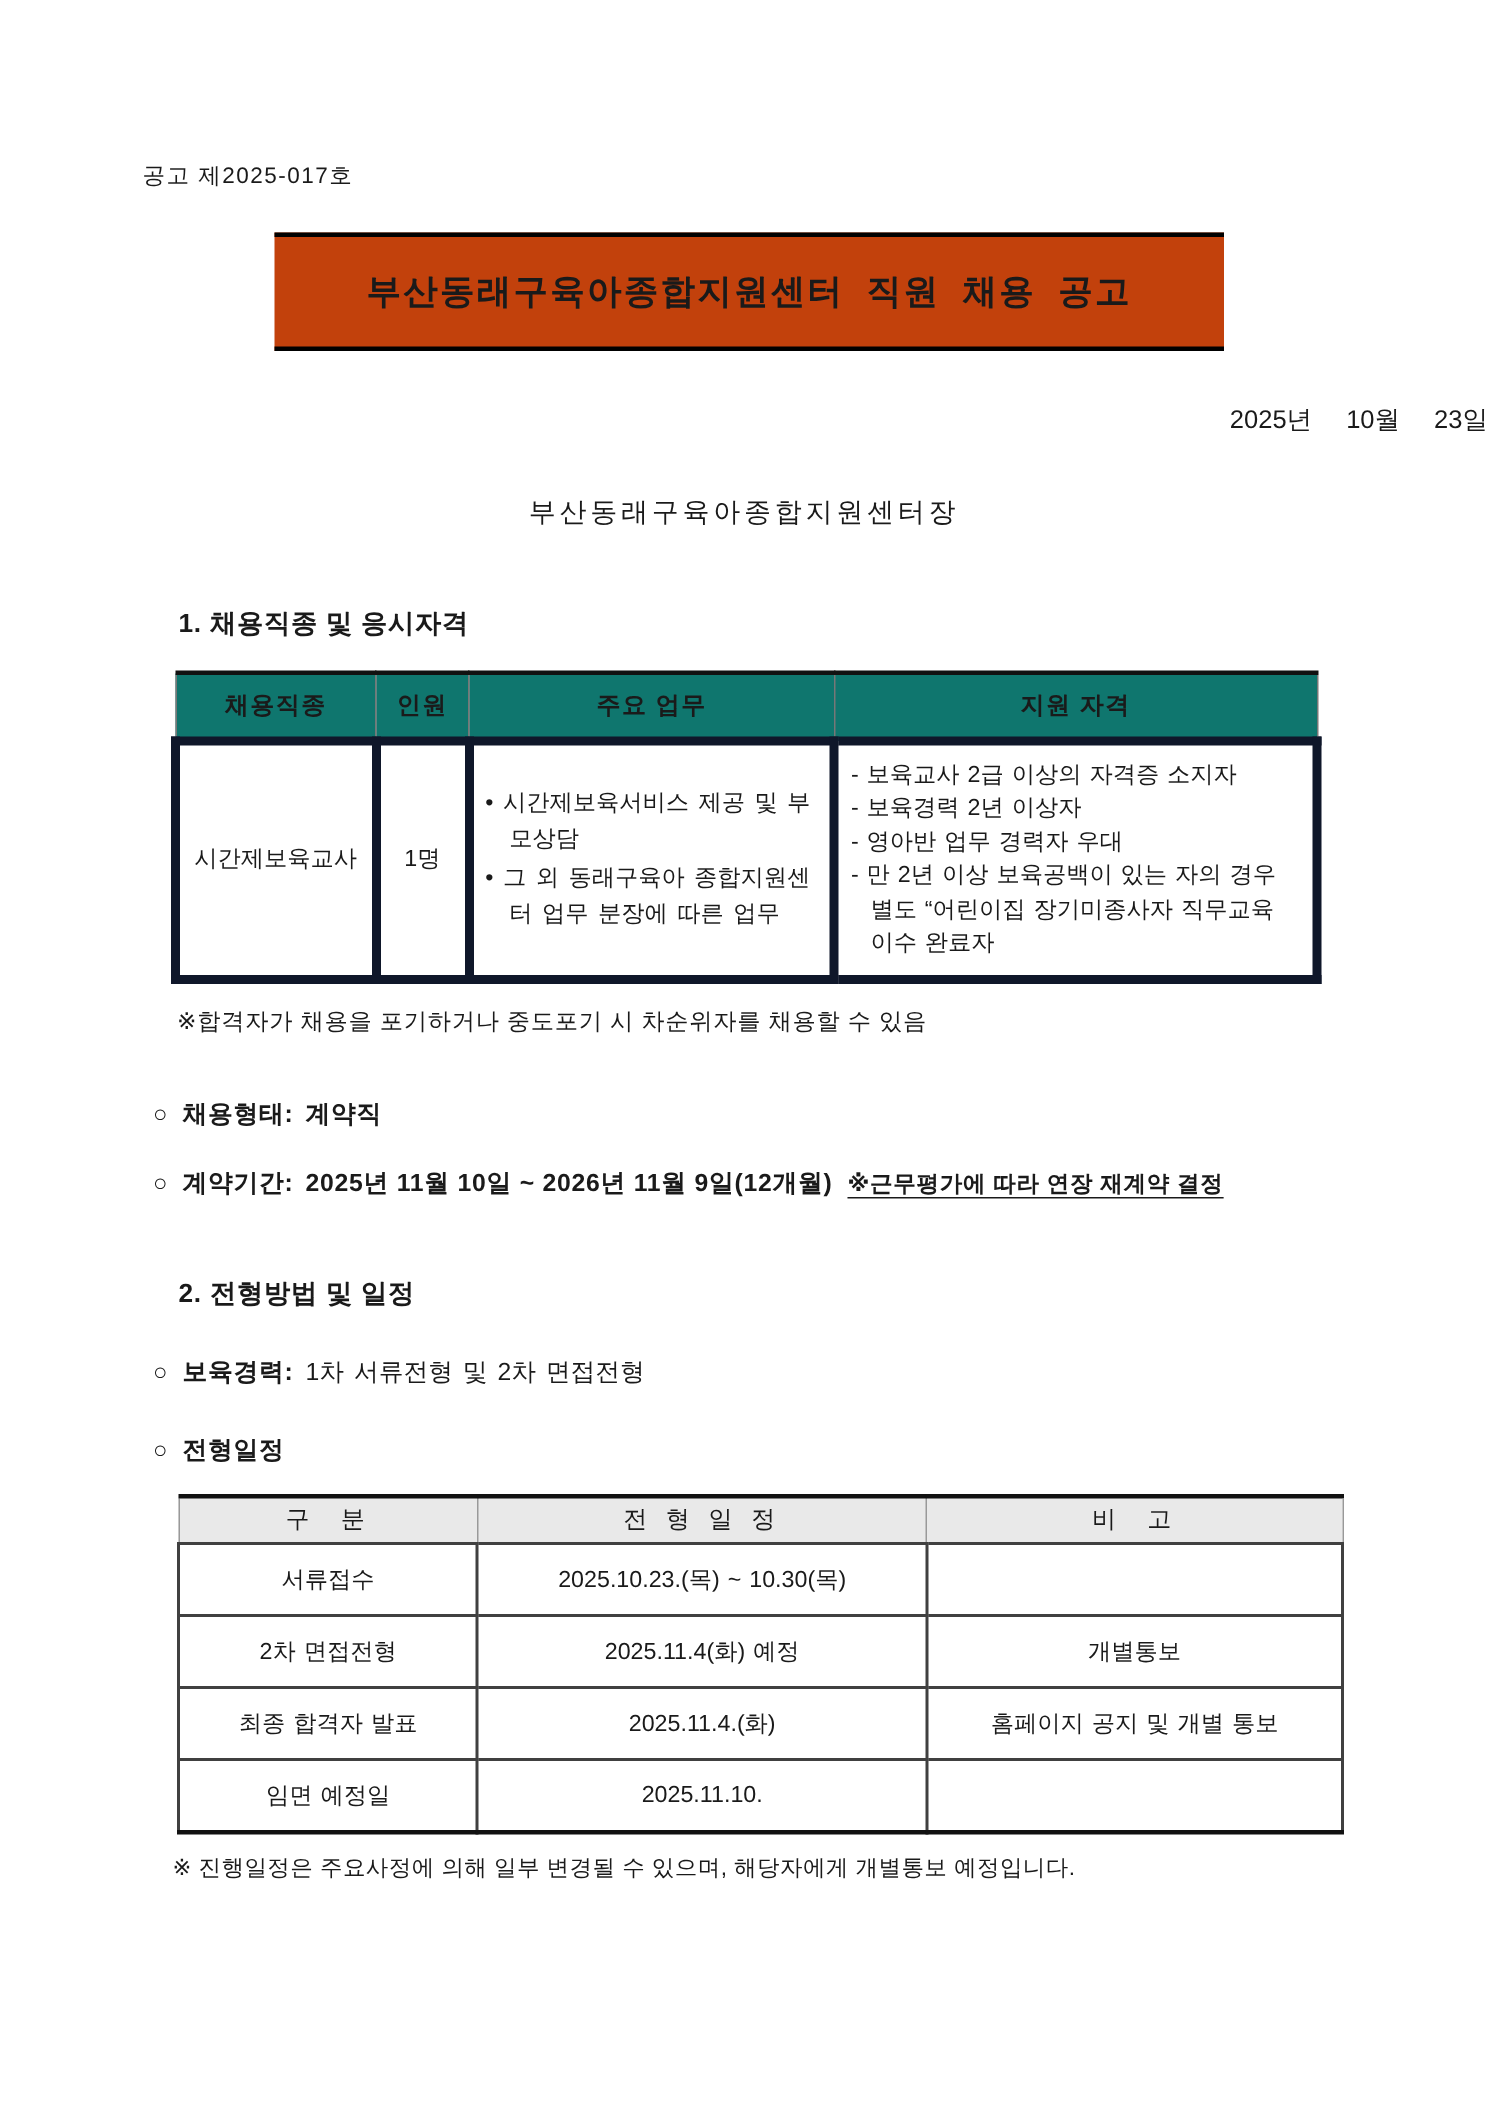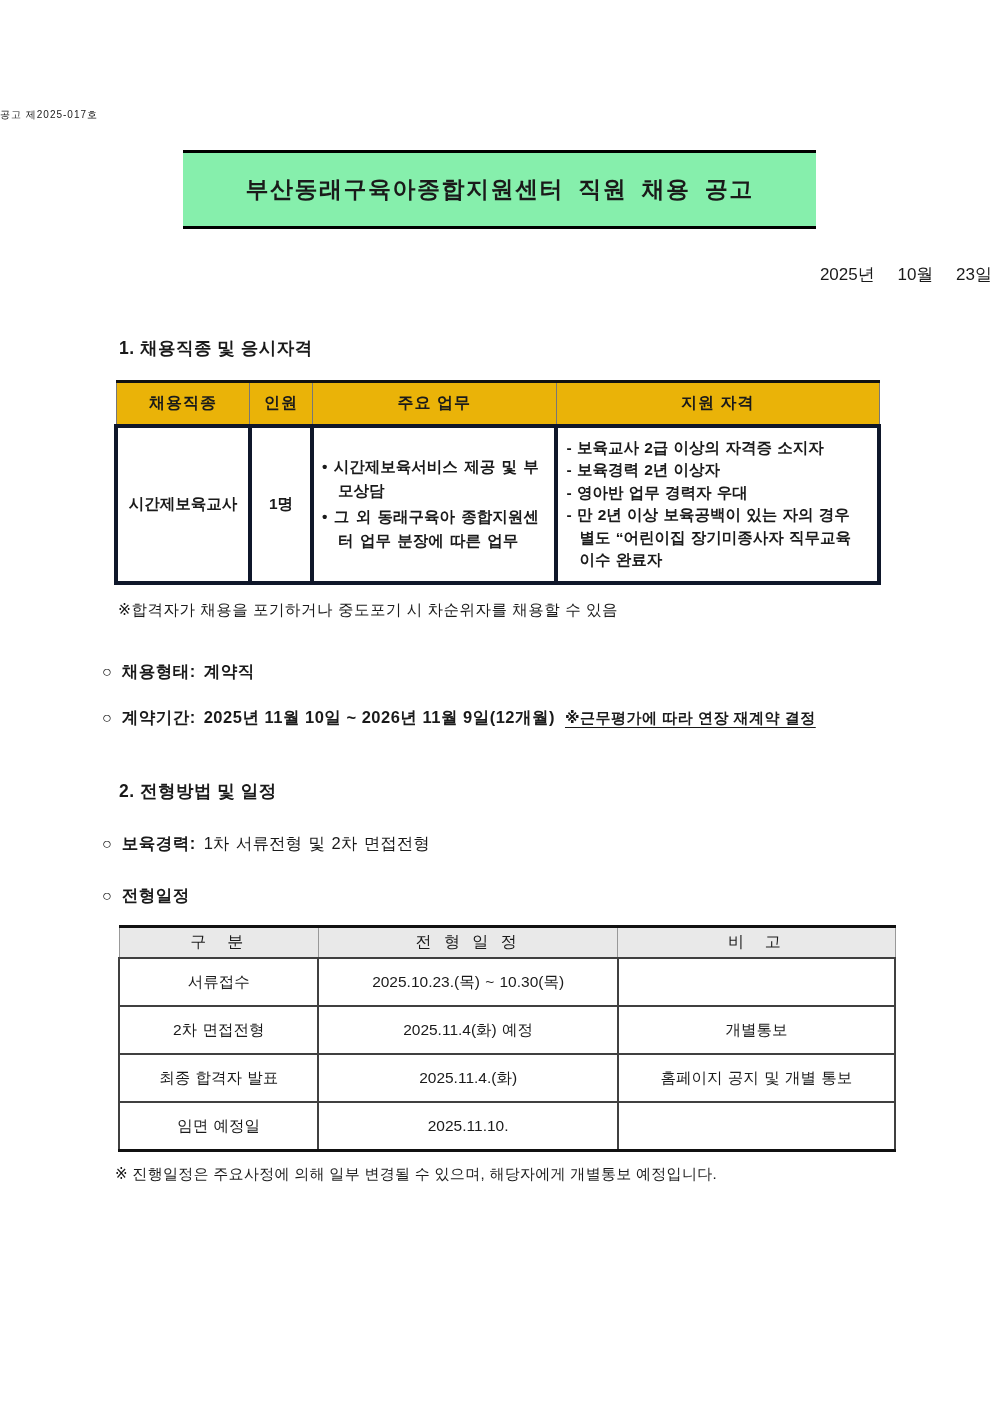--- a/index.html
+++ b/index.html
@@ -8,36 +8,36 @@
     width: 992px;
     min-height: 1403px;
     margin: 0 auto;
     font-family: "Liberation Sans", "DejaVu Sans", sans-serif;
     color: #1a1a1a;
     position: relative;
   }
   .page { width: 992px; min-height: 1403px; padding-top: 108px; }
 
   .notice-no {
-    font-size: 10px;
+    margin-left: 95px;
+    font-size: 15px;
     letter-spacing: 1px;
   }
 
   .title-box {
     margin: 28px 176px 0 183px;      
-    background: #86efac;
+    background: #c2410c;
     border-top: 3px solid #000;
     border-bottom: 3px solid #000;
     text-align: center;
     padding: 21px 0;
     font-size: 23px;
     font-weight: bold;
     letter-spacing: 1.5px;
     word-spacing: 7px;
-    font-family: Liberation Serif, serif;
   }
 
   .intro {
     margin: 30px 86px 0 95px;
     font-size: 16.5px;
     line-height: 1.85;
     text-align: justify;
     word-break: keep-all;
     word-spacing: 2px;
   }
@@ -66,33 +66,32 @@
   
   table { border-collapse: collapse; }
   .table1 {
     margin: 20px 0 0 114px;
     width: 767px;
     font-size: 15.5px;
     border: 1px solid #777;
     border-top: 3px solid #111;
   }
   .table1 th {
-    background: #eab308;
+    background: #0f766e;
     font-weight: bold;
     padding: 10px 4px;
     border: 1px solid #777;
     font-size: 16px;
     letter-spacing: 1px;
   }
   .table1 td {
-    border: 4px solid #0f172a;
+    border: 6px solid #0f172a;
     padding: 9px 8px;
     vertical-align: middle;
     line-height: 1.55;
-    font-weight: bold;
   }
   .table1 .col-pos  { width: 125px; text-align: center; }
   .table1 .col-cnt  { width: 58px;  text-align: center; }
   .table1 .col-duty { width: 228px; }
   .table1 .col-qual { width: 301px; }
   ul.duties, ul.quals { list-style: none; }
   ul.duties li {
     padding-left: 16px;
     text-indent: -16px;
     margin: 2px 0;
@@ -182,20 +181,21 @@
 
 <div class="page">
 
   <div class="notice-no">공고 제2025-017호</div>
 
   <div class="title-box">부산동래구육아종합지원센터 직원 채용 공고</div>
 
 
   <div class="date-line">2025년 10월 23일</div>
 
+  <div class="signature-line">부산동래구육아종합지원센터장</div>
 
   <h2 class="section-heading">1. 채용직종 및 응시자격</h2>
 
   <table class="table1">
     <thead>
       <tr>
         <th class="col-pos">채용직종</th>
         <th class="col-cnt">인원</th>
         <th class="col-duty">주요 업무</th>
         <th class="col-qual">지원 자격</th>

